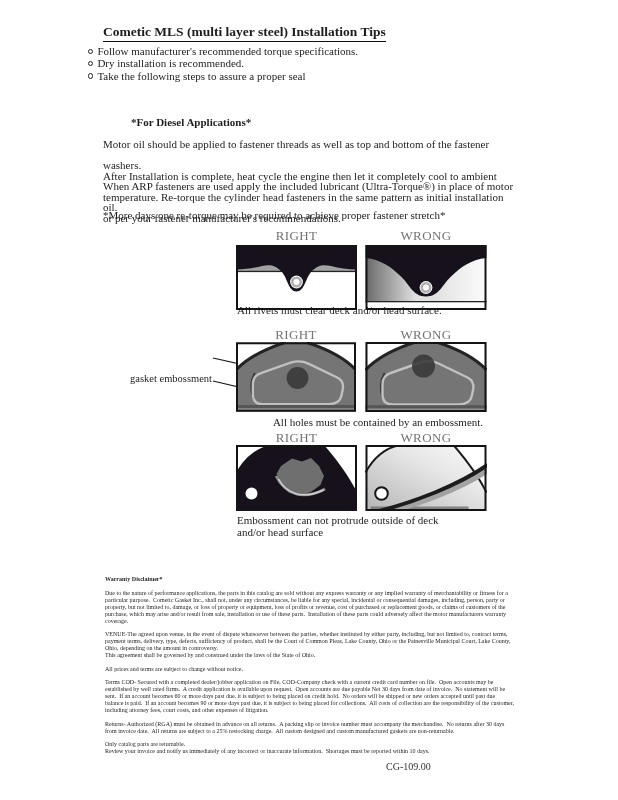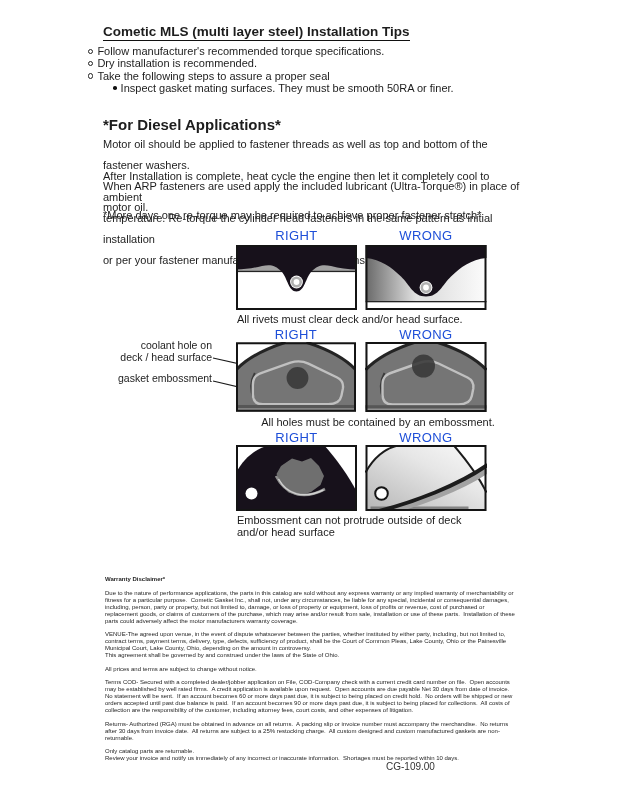--- a/index.html
+++ b/index.html
@@ -1,32 +1,32 @@
 <!DOCTYPE html>
 <html><head>
 <meta charset="utf-8">
 <style>
   html,body{margin:0;padding:0;background:#ffffff;}
   #page{position:relative;width:552px;height:800px;background:#fff;overflow:hidden;
-        font-family:Liberation Sans, sans-serif;color:#1d1d1d;}
+        font-family:Liberation Serif, serif;color:#1d1d1d;}
   .abs{position:absolute;}
   .pre{white-space:pre-wrap;}
   
   .title{font-size:13.5px;font-weight:bold;border-bottom:1.5px solid #111;padding-bottom:1px;display:inline-block;}
   
   .tips{font-size:11px;line-height:12.4px;}
   .tiprow{display:flex;align-items:flex-start;}
   .ob{width:3.4px;height:3.4px;border:1px solid #222;border-radius:50%;margin:3.6px 4px 0 0;flex:none;}
   .db{width:3.6px;height:3.6px;background:#111;border-radius:50%;margin:3.8px 4px 0 0;flex:none;}
   .indent{margin-left:25px;}
   
-  .h2{font-size:15px;font-weight:bold;}
+  .h2{font-size:11px;font-weight:bold;margin-left:28px;}
   .body{font-size:11px;line-height:21px;}
   
-  .dhead{font-size:13px;letter-spacing:.4px;color:#1d4ed8;text-align:center;display:block;}
+  .dhead{font-size:13px;letter-spacing:.4px;color:#737373;text-align:center;display:block;}
   .cap{font-size:11px;line-height:12.3px;}
   .anno{font-size:10.5px;line-height:11.6px;text-align:right;display:block;}
   svg{display:block;}
   
   .legal{font-size:6px;line-height:7px;width:410px;color:#262626;}
   .legal .lh{font-weight:bold;margin:0 0 6.5px 0;}
   .legal p{margin:0 0 6.5px 0;}
   .code{font-size:10px;color:#333;}
 </style>
 </head>
@@ -43,24 +43,20 @@
       <span class="ob"></span>
       <span>Follow manufacturer's recommended torque specifications.</span>
     </div>
     <div class="tiprow">
       <span class="ob"></span>
       <span>Dry installation is recommended.</span>
     </div>
     <div class="tiprow">
       <span class="ob"></span>
       <span>Take the following steps to assure a proper seal</span>
-    </div>
-    <div class="tiprow indent">
-      <span class="db"></span>
-      <span>Inspect gasket mating surfaces.  They must be smooth 50RA or finer.</span>
     </div>
   </div>
 
   <div class="abs h2" style="left:103px;top:116px;">*For Diesel Applications*</div>
   <div class="abs body pre" style="left:103px;top:134px;width:420px;">Motor oil should be applied to fastener threads as well as top and bottom of the fastener washers.
 When ARP fasteners are used apply the included lubricant (Ultra-Torque®) in place of motor oil.</div>
   <div class="abs body pre" style="left:103px;top:166px;width:420px;">After Installation is complete, heat cycle the engine then let it completely cool to ambient
 temperature. Re-torque the cylinder head fasteners in the same pattern as initial installation
 or per your fastener manufacturer's recommendations.</div>
   <div class="abs body pre" style="left:103px;top:205px;width:420px;">*More days one re-torque may be required to achieve proper fastener stretch*</div>
@@ -91,27 +87,25 @@
     <rect width="121" height="65" fill="#fff"></rect>
     <rect x="0" y="13" width="121" height="43" fill="url(#gw1)"></rect>
     <rect x="0" y="57.2" width="121" height="7.8" fill="#fff"></rect>
     <rect x="0" y="56" width="121" height="1.3" fill="#242424"></rect>
     <path d="M0,0 H121 V13 C105,14.5 95,22.5 85.5,31.5 C76.5,40 73.5,51.5 60.5,51.5 C47.5,51.5 44.5,40 35.5,31.5 C26,22.5 16,14.5 0,13 Z" fill="#17111b"></path>
     <circle cx="60.5" cy="42.5" r="6.4" fill="#fff"></circle>
     <circle cx="60.5" cy="42.5" r="4.2" fill="none" stroke="#b0b0b0" stroke-width="2.6"></circle>
     <rect x="1" y="1" width="119" height="63" fill="none" stroke="#141414" stroke-width="2"></rect>
   </svg>
 
-  <div class="abs cap" style="left:237px;top:313px;width:280px;">All rivets must clear deck and/or head surface.</div>
+  <div class="abs cap" style="left:237px;top:304px;width:280px;">All rivets must clear deck and/or head surface.</div>
 
   <span class="abs dhead" style="left:236px;top:327px;width:120px;">RIGHT</span>
   <span class="abs dhead" style="left:365px;top:327px;width:122px;">WRONG</span>
 
-  <span class="abs anno pre" style="left:100px;top:340px;width:112px;">coolant hole on
-deck / head surface</span>
   <span class="abs anno" style="left:100px;top:373px;width:112px;">gasket embossment</span>
 
   <svg class="abs" style="left:212px;top:350px;" width="92" height="48" viewBox="0 0 92 48">
     <line x1="1" y1="8" x2="86" y2="27" stroke="#1a1a1a" stroke-width="1.2"></line>
     <line x1="1" y1="31" x2="48" y2="42" stroke="#1a1a1a" stroke-width="1.2"></line>
   </svg>
 
   <svg class="abs" style="left:236px;top:342px;" width="120" height="70" viewBox="0 0 121 70">
     <rect width="121" height="70" fill="#757575"></rect>
     <path d="M0,0 H50 C30,6.5 11,16 0,28 Z" fill="#fff"></path>

